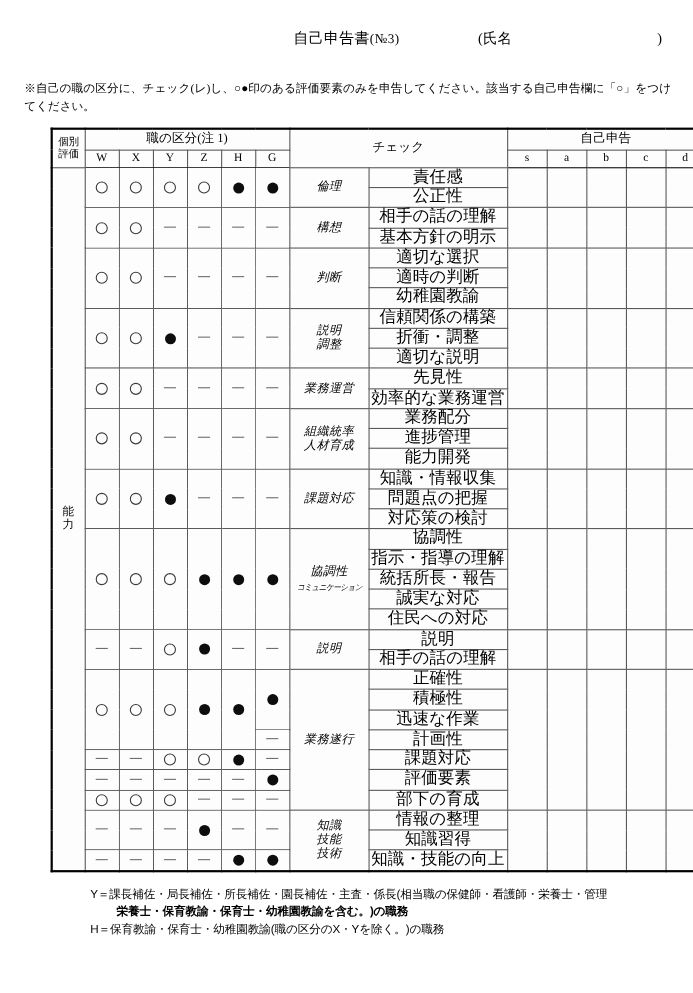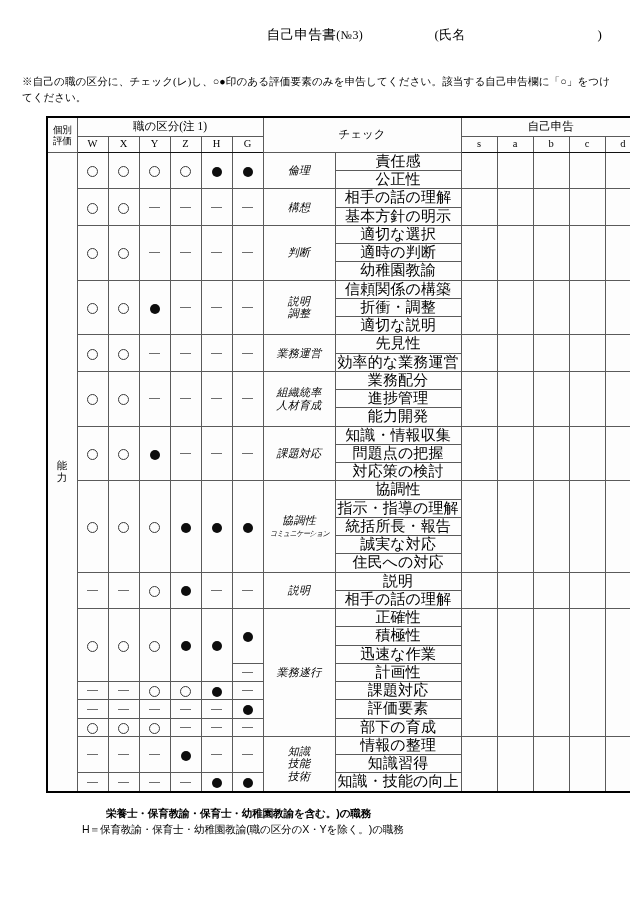--- a/index.html
+++ b/index.html
@@ -489,18 +489,19 @@
             <td class="mark"><span class="m-dash"></span></td>
             <td class="mark"><span class="m-dot"></span></td>
             <td class="mark thick-right"><span class="m-dot"></span></td>
             <td class="elem thick-right">知識・技能の向上</td>
           </tr>
         </tbody>
     </table>
   </div>
 
   <div class="notes">
+    <div class="n-line ind2">Y＝課長補佐・局長補佐・所長補佐・園長補佐・主査・係長(相当職の保健師・看護師・栄養士・管理</div>
     <div class="n-line ind3">栄養士・保育教諭・保育士・幼稚園教諭を含む。)の職務</div>
     <div class="n-line ind2">H＝保育教諭・保育士・幼稚園教諭(職の区分のX・Yを除く。)の職務</div>
 
   </div>
 
 </div>
 
 </body></html>

